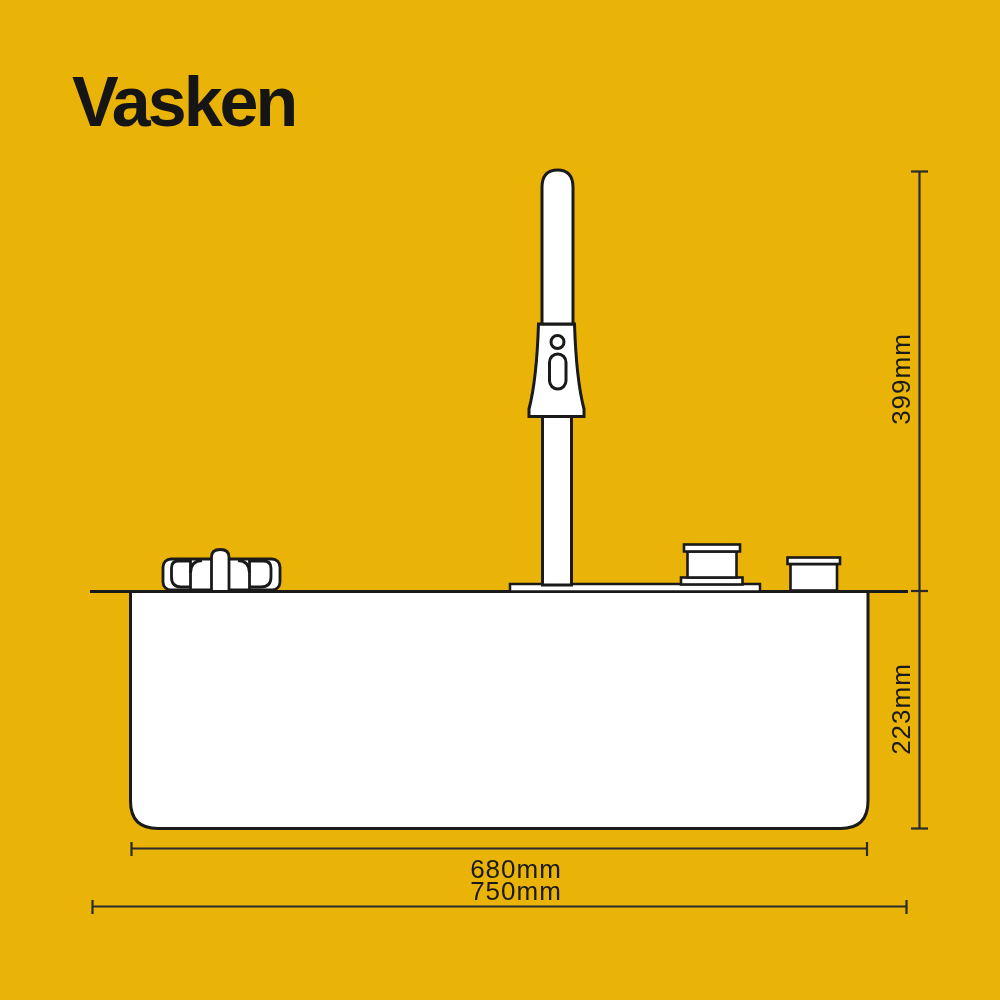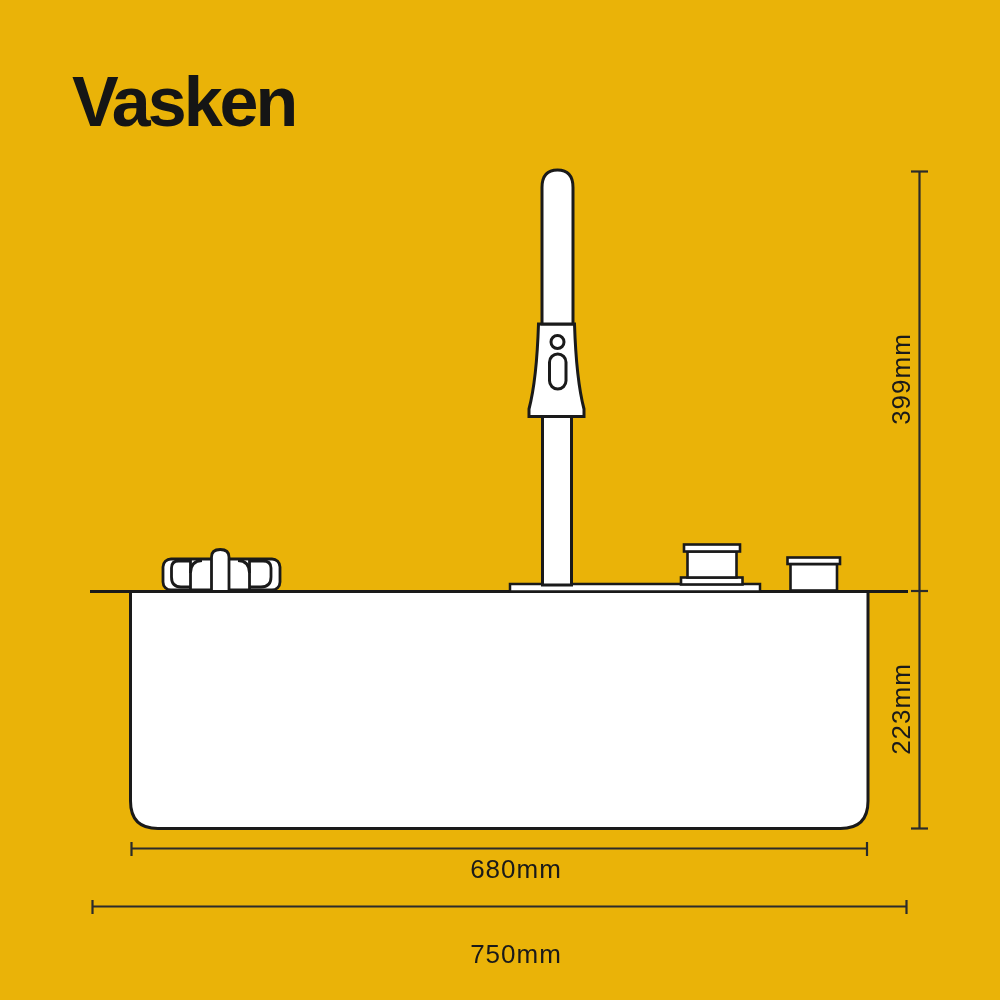--- a/index.html
+++ b/index.html
@@ -100,15 +100,15 @@
       </g>
     </g>
   </svg>
 
   <div class="dim-label v" style="left:901px;top:379px;">399mm</div>
 
   <div class="dim-label v" style="left:901px;top:709px;">223mm</div>
 
   <div class="dim-label h" style="left:416px;top:856px;">680mm</div>
 
-  <div class="dim-label h" style="left:416px;top:941px;">750mm</div>
+  <div class="dim-label h" style="left:416px;top:878px;">750mm</div>
 
 </div>
 
 </body></html>

